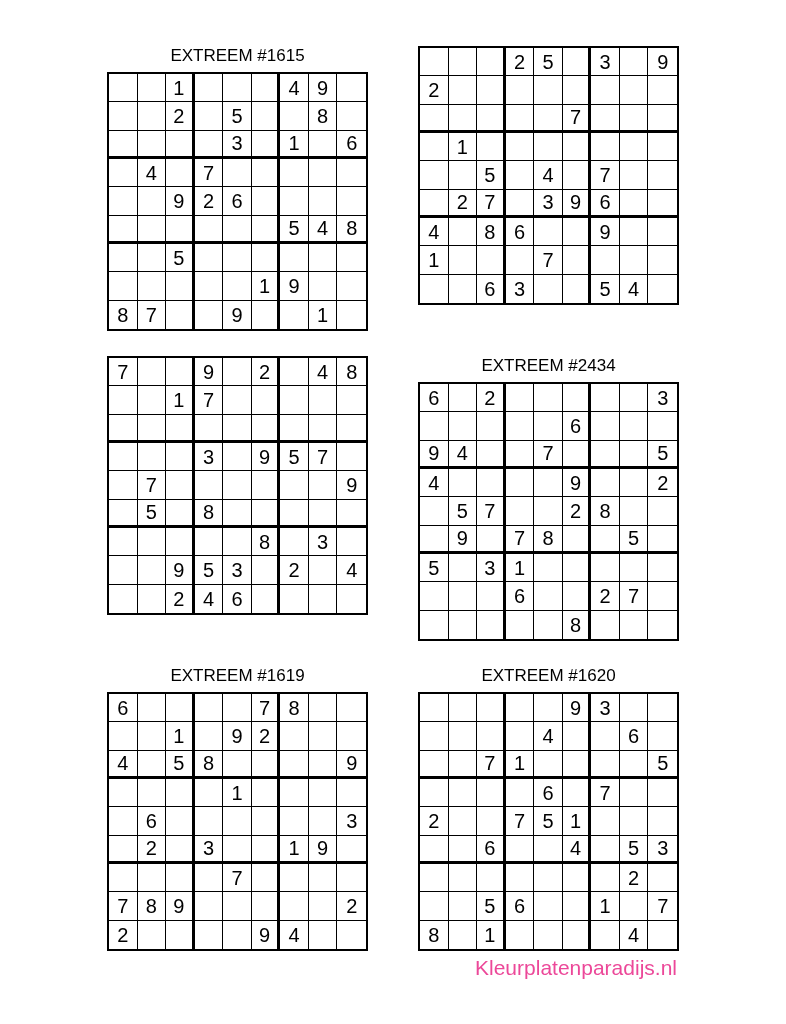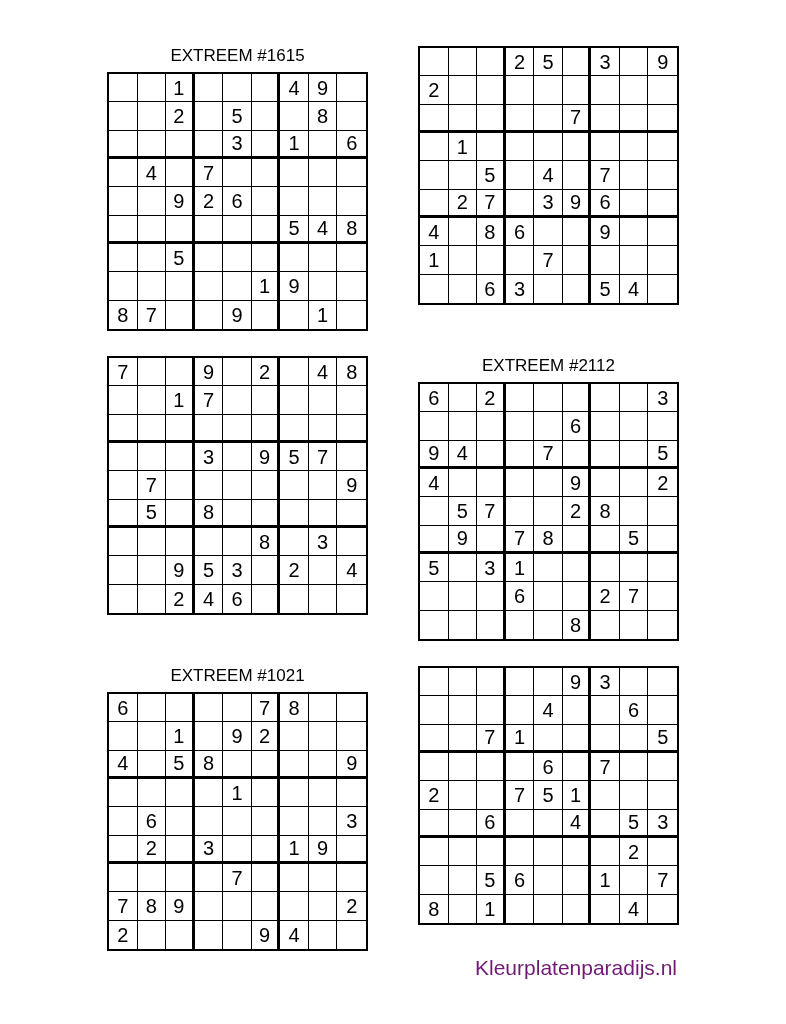--- a/index.html
+++ b/index.html
@@ -56,21 +56,21 @@
   
   .cell:nth-child(9n) { border-right: none; }
   .cell:nth-child(n+73) { border-bottom: none; }
   .footer {
     position: absolute;
     top: 956px;
     left: 418px;
     width: 316px;
     text-align: center;
     font-size: 21px;
-    color: #701a75;
+    color: #ec4899;
     white-space: nowrap;
   }
 </style>
 </head>
 <body>
 
 <div class="sheet">
   <section class="puzzle">
     <h2 class="puzzle-title">EXTREEM #1615</h2>
     <div class="grid">
@@ -321,21 +321,21 @@
         <div class="cell">2</div>
         <div class="cell">4</div>
         <div class="cell">6</div>
         <div class="cell"></div>
         <div class="cell"></div>
         <div class="cell"></div>
         <div class="cell"></div>
       </div>
   </section>
   <section class="puzzle">
-    <h2 class="puzzle-title">EXTREEM #2112</h2>
+    <h2 class="puzzle-title">EXTREEM #2434</h2>
     <div class="grid">
         <div class="cell">6</div>
         <div class="cell"></div>
         <div class="cell">2</div>
         <div class="cell"></div>
         <div class="cell"></div>
         <div class="cell"></div>
         <div class="cell"></div>
         <div class="cell"></div>
         <div class="cell">3</div>
@@ -407,21 +407,21 @@
         <div class="cell"></div>
         <div class="cell"></div>
         <div class="cell"></div>
         <div class="cell">8</div>
         <div class="cell"></div>
         <div class="cell"></div>
         <div class="cell"></div>
       </div>
   </section>
   <section class="puzzle">
-    <h2 class="puzzle-title">EXTREEM #1021</h2>
+    <h2 class="puzzle-title">EXTREEM #1619</h2>
     <div class="grid">
         <div class="cell">6</div>
         <div class="cell"></div>
         <div class="cell"></div>
         <div class="cell"></div>
         <div class="cell"></div>
         <div class="cell">7</div>
         <div class="cell">8</div>
         <div class="cell"></div>
         <div class="cell"></div>
@@ -493,20 +493,21 @@
         <div class="cell"></div>
         <div class="cell"></div>
         <div class="cell"></div>
         <div class="cell">9</div>
         <div class="cell">4</div>
         <div class="cell"></div>
         <div class="cell"></div>
       </div>
   </section>
   <section class="puzzle">
+    <h2 class="puzzle-title">EXTREEM #1620</h2>
     <div class="grid">
         <div class="cell"></div>
         <div class="cell"></div>
         <div class="cell"></div>
         <div class="cell"></div>
         <div class="cell"></div>
         <div class="cell">9</div>
         <div class="cell">3</div>
         <div class="cell"></div>
         <div class="cell"></div>

